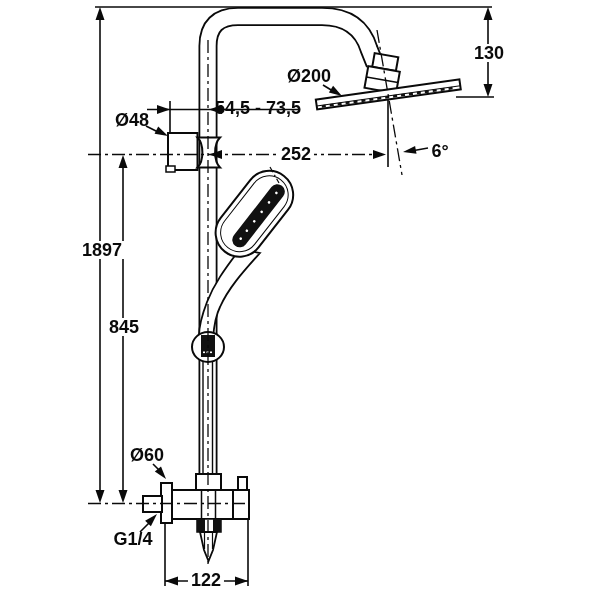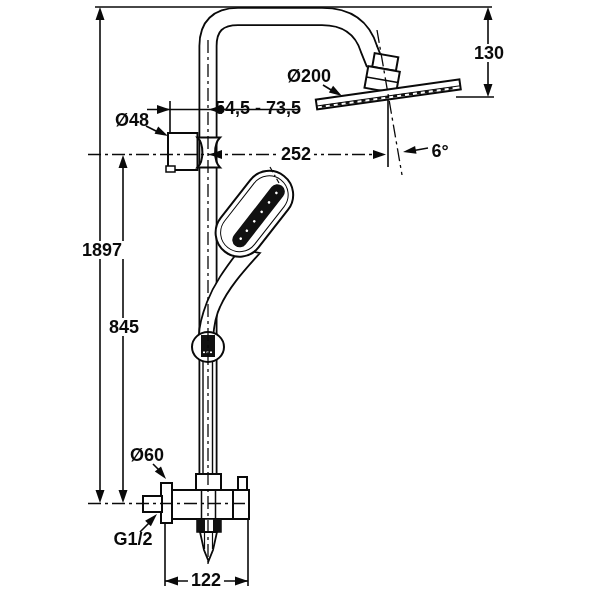--- a/index.html
+++ b/index.html
@@ -172,14 +172,14 @@
   <span class="dim-label" style="left:309px;top:76px;">Ø200</span>
 
   <span class="dim-label" style="left:258px;top:100px;margin-top:8px;">54,5 - 73,5</span>
 
   <span class="dim-label" style="left:132px;top:120px;">Ø48</span>
 
   <span class="dim-label" style="left:440px;top:151px;">6°</span>
 
   <span class="dim-label" style="left:147px;top:455px;text-align:center;">Ø60</span>
 
-  <span class="dim-label" style="left:133px;top:539px;">G1/2</span>
+  <span class="dim-label" style="left:133px;top:539px;">G1/4</span>
 </div>
 
 </body></html>

